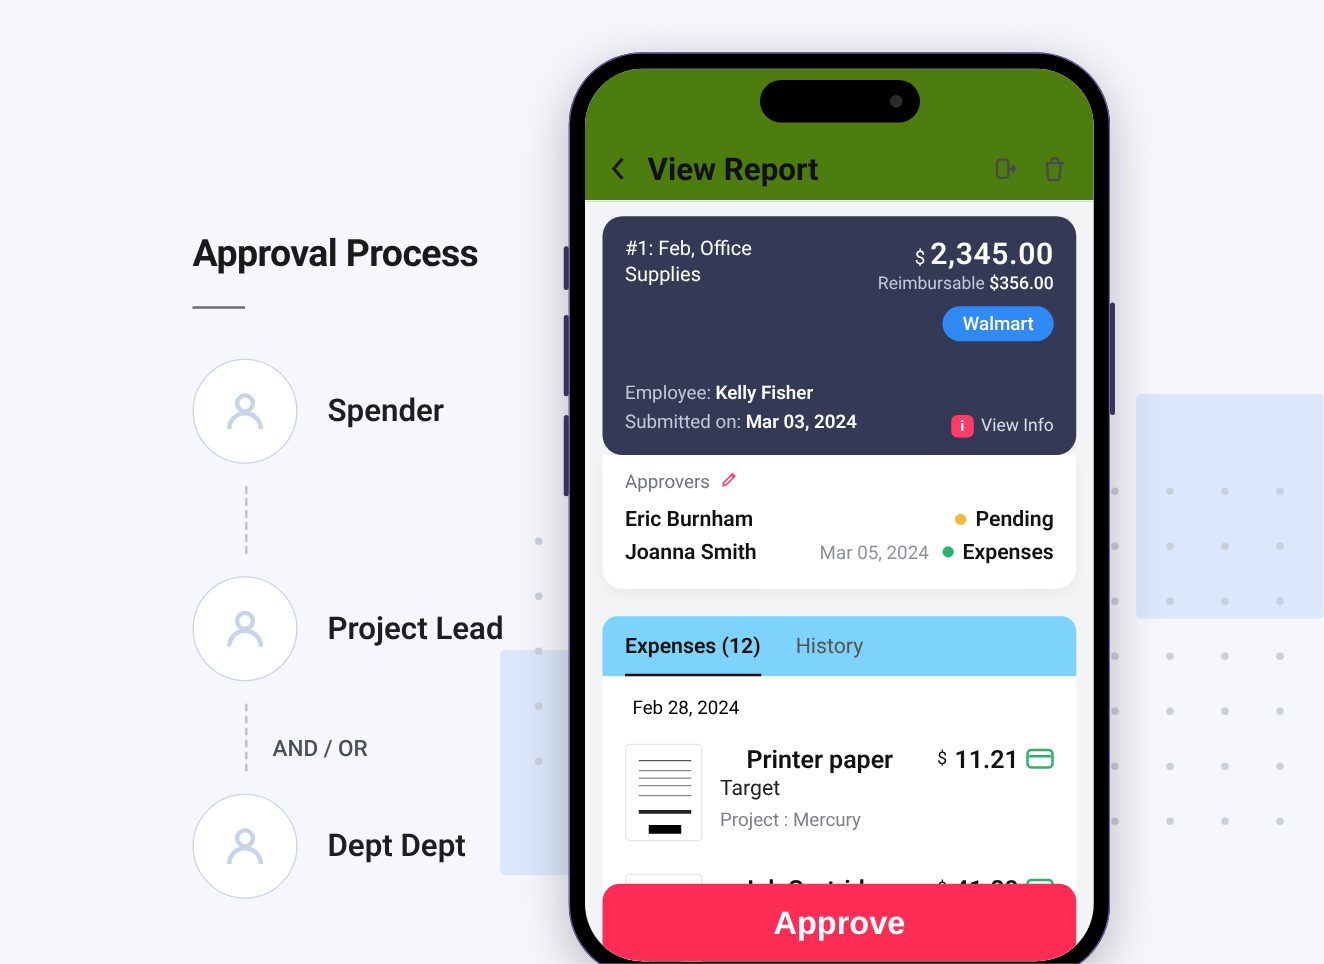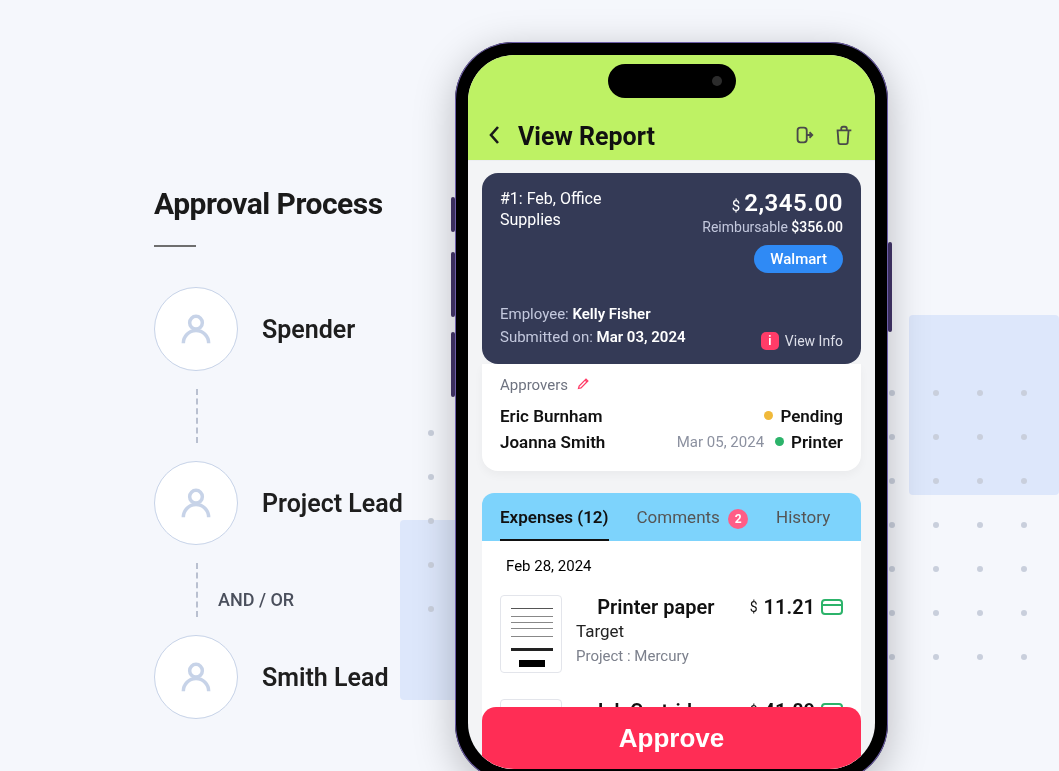--- a/index.html
+++ b/index.html
@@ -112,21 +112,21 @@
   .screen {
     width: 100%; height: 100%;
     background: #f3f4f6;
     border-radius: 46px;
     overflow: hidden;
     position: relative;
   }
 
   
   .app-header {
-    background: #bef264;
+    background: #4d7c0f;
     height: 106px;
     padding: 58px 20px 0 20px;
     display:flex; align-items:center; gap:12px;
     border-bottom: 1px solid #eceef2;
   }
   .back-chevron svg { width:12px; height:20px; stroke:#1a1a1a; stroke-width:2.6; fill:none; }
   .header-title { font-size:25px; font-weight:700; color:#111; flex:1; margin-left:6px; }
   .header-icon svg { width:22px; height:22px; stroke:#4a4a4a; stroke-width:2; fill:none; }
   .header-icons { display:flex; gap:18px; }
 
@@ -311,21 +311,21 @@
     <div class="connector-label">AND / OR</div>
   </div>
 
   <div class="step">
     <div class="avatar-circle">
       <svg viewBox="0 0 24 24">
           <circle cx="12" cy="8" r="4"></circle>
           <path d="M4 21c0-4.4 3.6-8 8-8s8 3.6 8 8"></path>
         </svg>
     </div>
-    <div class="step-label">Smith Lead</div>
+    <div class="step-label">Dept Dept</div>
   </div>
 </div>
 
 <div class="phone">
   <div class="phone-dot"></div>
   <div class="phone-btn-r1"></div>
   <div class="phone-btn-l1"></div>
     <div class="phone-btn-l2"></div>
     <div class="phone-btn-l3"></div>
 
@@ -398,32 +398,28 @@
         <span class="approver-status">
           <span class="status-dot dot-pending"></span>
           <span class="status-pending">Pending</span>
         </span>
       </div>
       <div class="approver-row">
         <span class="approver-name">Joanna Smith</span>
         <span class="approver-status">
           <span class="approver-date">Mar 05, 2024</span>
           <span class="status-dot dot-approved"></span>
-          <span class="status-approved">Printer</span>
+          <span class="status-approved">Expenses</span>
         </span>
       </div>
     </div>
 
     <div class="tabs">
       <div class="tab active">
         <span>Expenses (12)</span>
-      </div>
-      <div class="tab">
-        <span>Comments</span>
-        <span class="tab-badge">2</span>
       </div>
       <div class="tab">
         <span>History</span>
       </div>
     </div>
 
     <div class="expense-section">
       <div class="expense-date">Feb 28, 2024</div>
 
       <div class="expense-row">

